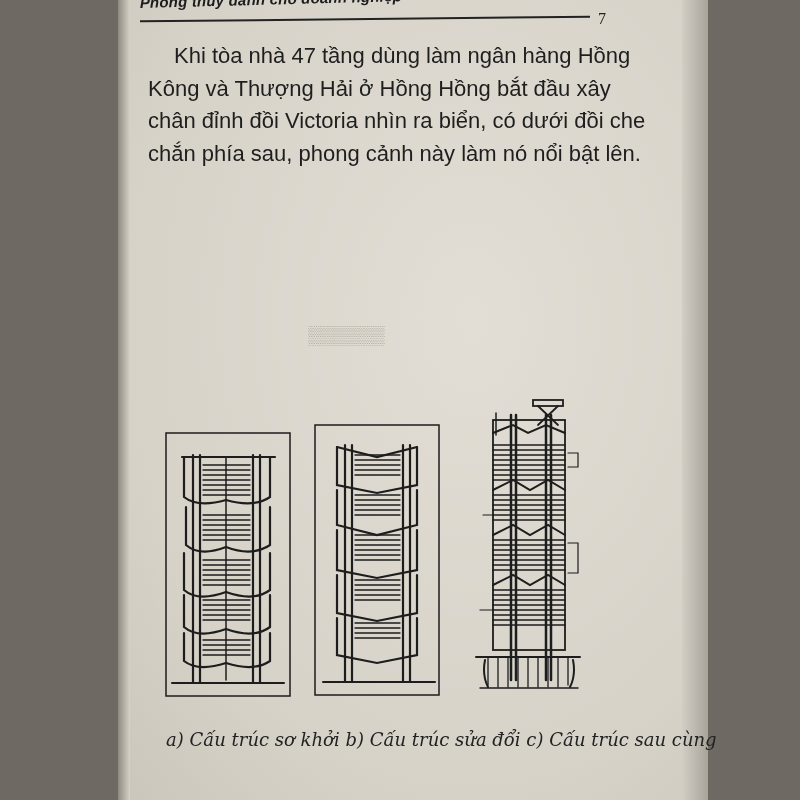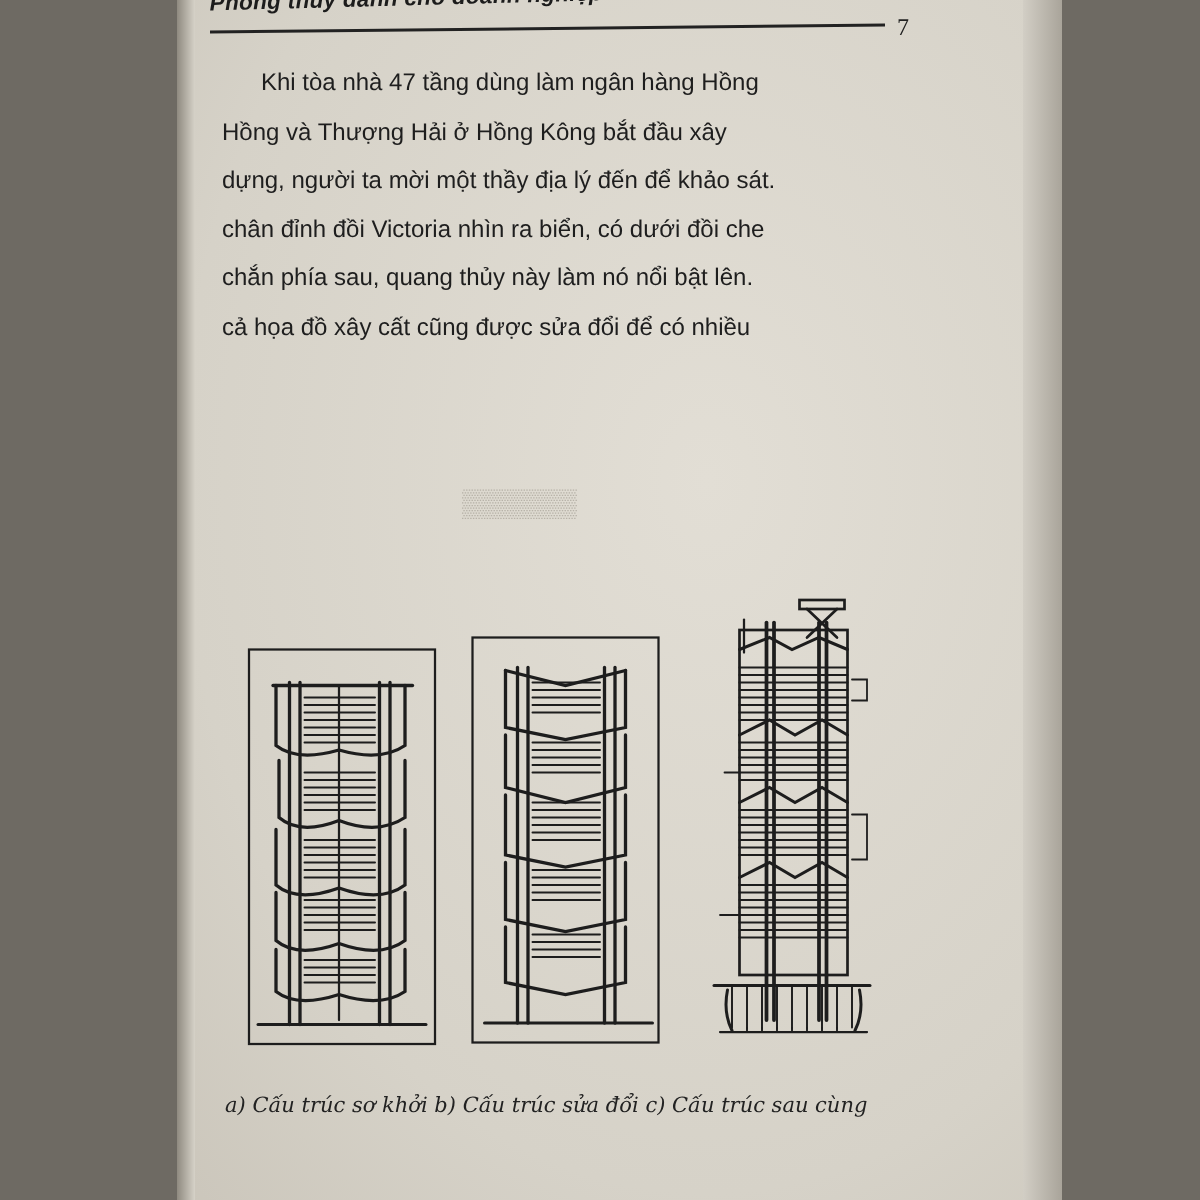--- a/index.html
+++ b/index.html
@@ -5,50 +5,48 @@
   html,body{margin:0;padding:0;}
   body{width:800px;height:800px;overflow:hidden;background:#6e6a63;position:relative;font-family:"Liberation Sans",sans-serif;}
   .page{position:absolute;left:118px;top:0;width:590px;height:800px;background:#dcd8cf;
     background-image:radial-gradient(ellipse at 60% 40%, #e2ded5 0%, #d6d2c8 70%, #cbc6bb 100%);}
   .leftshade{position:absolute;left:0;top:0;width:12px;height:800px;background:linear-gradient(to right,#8f8a80,#d6d2c8);}
   .rightshade{position:absolute;right:0;top:0;width:26px;height:800px;background:linear-gradient(to right,#d2cec5,#a9a49a);}
   .header{position:absolute;left:22px;top:-6px;width:560px;height:36px;}
   .header-title{position:absolute;left:0;top:0;font-weight:bold;font-style:italic;font-size:15px;color:#1c1c1c;transform:rotate(-1.5deg);transform-origin:left bottom;letter-spacing:0.2px;}
   .header-rule{position:absolute;left:0;top:24px;width:450px;height:2px;background:#222;transform:rotate(-0.6deg);}
   .page-number{position:absolute;left:458px;top:16px;font-family:"Liberation Serif",serif;font-size:16px;color:#222;}
-  .body-text{position:absolute;left:30px;top:40px;width:470px;font-size:16px;line-height:32.5px;color:#1e1e1e;}
+  .body-text{position:absolute;left:30px;top:40px;width:470px;font-size:22px;line-height:32.5px;color:#1e1e1e;}
   .body-text .line{display:block;white-space:nowrap;}
   .body-text .line.first{text-indent:26px;}
   .ghost{position:absolute;color:#b7b2a8;font-size:18px;line-height:30px;}
   .figure{position:absolute;left:40px;top:395px;width:470px;height:330px;}
-  .caption{position:absolute;left:32px;top:729px;font-family:"DejaVu Serif",serif;font-style:italic;font-size:14px;color:#222;white-space:nowrap;}
+  .caption{position:absolute;left:48px;top:729px;font-family:"DejaVu Serif",serif;font-style:italic;font-size:18px;color:#222;white-space:nowrap;}
   svg{overflow:visible;}
 </style>
 </head>
 <body>
 
 <div class="page">
   <div class="leftshade"></div>
   <div class="rightshade"></div>
 
   <div class="header">
     <div class="header-title">Phong thủy dành cho doanh nghiệp</div>
     <div class="header-rule"></div>
     <div class="page-number">7</div>
   </div>
 
   <div class="ghost" style="left:190px;top:320px;">▒▒▒▒▒▒</div>
 
   <div class="body-text">
     <span class="line first">Khi tòa nhà 47 tầng dùng làm ngân hàng Hồng</span>
-    <span class="line">Hồng và Thượng Hải ở Hồng Kông bắt đầu xây</span>
-    <span class="line">dựng, người ta mời một thầy địa lý đến để khảo sát.</span>
+    <span class="line">Kông và Thượng Hải ở Hồng Hồng bắt đầu xây</span>
     <span class="line">chân đỉnh đồi Victoria nhìn ra biển, có dưới đồi che</span>
-    <span class="line">chắn phía sau, quang thủy này làm nó nổi bật lên.</span>
-    <span class="line">cả họa đồ xây cất cũng được sửa đổi để có nhiều</span>
+    <span class="line">chắn phía sau, phong cảnh này làm nó nổi bật lên.</span>
   </div>
 
   <div class="figure">
     <svg width="470" height="330" viewBox="0 0 470 330">
       <g stroke="#1d1d1d" fill="none" stroke-linecap="round">
 
         <g>
           <rect x="8" y="38" width="124" height="263" stroke-width="1.5"></rect>
           <line x1="14" y1="288" x2="126" y2="288" stroke-width="2"></line>
           <line x1="35" y1="60" x2="35" y2="288" stroke-width="2.2"></line>

